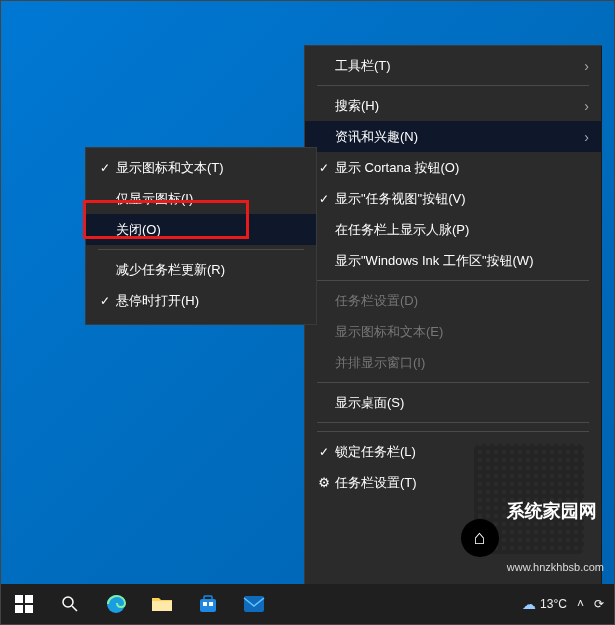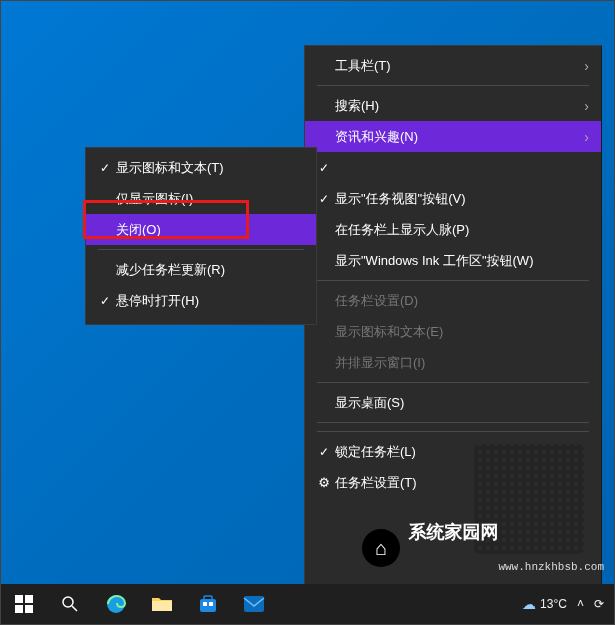--- a/index.html
+++ b/index.html
@@ -48,21 +48,21 @@
   display: inline-flex;
   justify-content: center;
   font-size: 13px;
 }
 .item .label { flex: 1; }
 .item .arrow {
   color: #aaa;
   font-size: 14px;
   padding-left: 6px;
 }
-.item.hovered { background: #6d28d9; }
+.item.hovered { background: #0f172a; }
 .item.disabled .label { color: #777; }
 .sep {
   height: 1px;
   background: #4a4a4a;
   margin: 4px 12px;
 }
 
 .highlight-box {
   position: absolute;
   border: 3px solid #e81a1a;
@@ -87,21 +87,21 @@
 .watermark .logo {
   width: 38px; height: 38px;
   border-radius: 50%;
   background: #000;
   display: flex;
   align-items: center;
   justify-content: center;
   color: #fff;
   font-size: 20px;
 }
-.watermark .wm-text { display:flex; line-height:1.2;font-family:Liberation Mono, monospace;}
+.watermark .wm-text { display:flex; flex-direction:column; line-height:1.2;}
 .watermark .wm-title { font-size: 18px; font-weight: 600; color:#fff;}
 .watermark .wm-url { font-size: 11px; color:#ddd;margin-top:38px;}
 
 
 .taskbar {
   position: absolute;
   left: 0; right: 0; bottom: 0;
   height: 40px;
   background: #1f1f1f;
   display: flex;
@@ -170,20 +170,21 @@
     <span class="label">搜索(H)</span>
     <span class="arrow">›</span>
   </div>
   <div class="item hovered">
     <span class="check"></span>
     <span class="label">资讯和兴趣(N)</span>
     <span class="arrow">›</span>
   </div>
   <div class="item">
     <span class="check">✓</span>
+    <span class="label">显示 Cortana 按钮(O)</span>
   </div>
   <div class="item">
     <span class="check">✓</span>
     <span class="label">显示"任务视图"按钮(V)</span>
   </div>
   <div class="item">
     <span class="check"></span>
     <span class="label">在任务栏上显示人脉(P)</span>
   </div>
   <div class="item">

